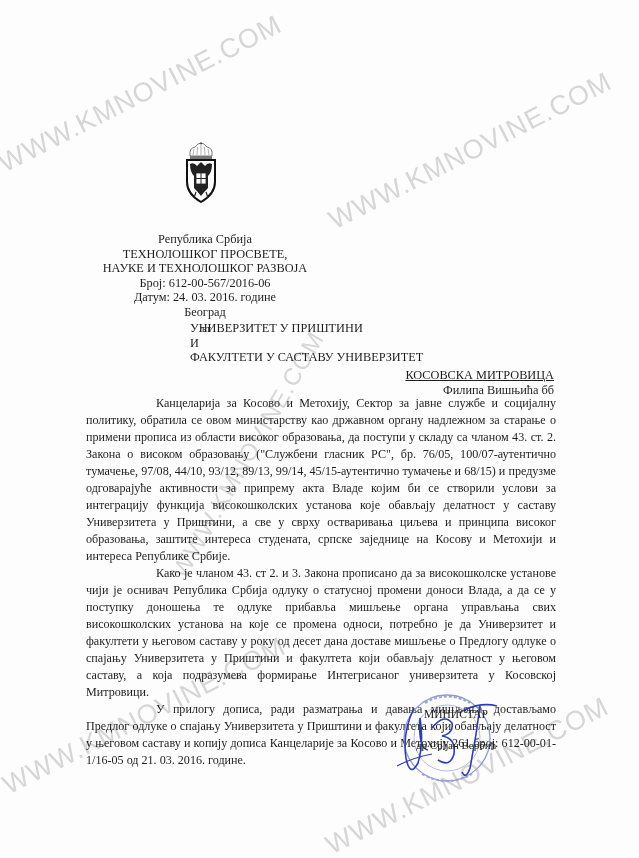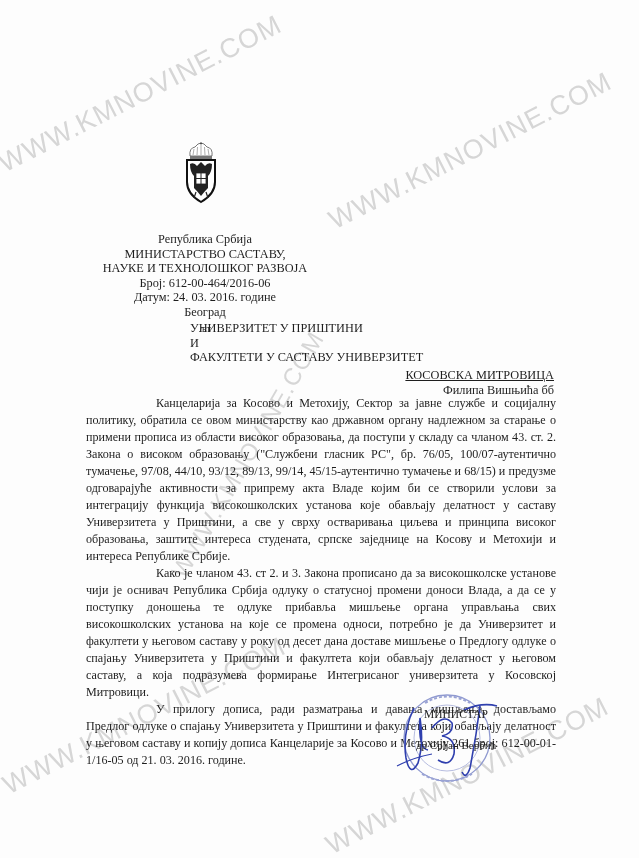--- a/index.html
+++ b/index.html
@@ -47,23 +47,23 @@
 
     <path d="M6 22 Q10 20 13 24 L15 22 L17 20 L19 22 L21 24 Q24 20 28 22 Q28 30 24 34 L24 46 Q20 50 17 54 Q14 50 10 46 L10 34 Q6 30 6 22 Z" fill="#222"></path>
     <rect x="12" y="31" width="10" height="11" fill="#fff" stroke="#222" stroke-width="0.8"></rect>
     <line x1="17" y1="31" x2="17" y2="42" stroke="#222" stroke-width="1"></line>
     <line x1="12" y1="36.5" x2="22" y2="36.5" stroke="#222" stroke-width="1"></line>
     <path d="M12 50 L10 56 M22 50 L24 56" stroke="#222" stroke-width="1.2"></path>
   </svg>
 
   <div class="header">
     <div>Република Србија</div>
-    <div>МИНИСТАРСТВО САСТАВУ,</div>
+    <div>ТЕХНОЛОШКОГ ПРОСВЕТЕ,</div>
     <div>НАУКЕ И ТЕХНОЛОШКОГ РАЗВОЈА</div>
-    <div>Број: 612-00-464/2016-06</div>
+    <div>Број: 612-00-567/2016-06</div>
     <div>Датум: 24. 03. 2016. године</div>
     <div>Београд</div>
     <div class="ref">љт</div>
   </div>
 
   <div class="recipient">
     <div>УНИВЕРЗИТЕТ У ПРИШТИНИ</div>
     <div>И</div>
     <div>ФАКУЛТЕТИ У САСТАВУ УНИВЕРЗИТЕТ</div>
   </div>

